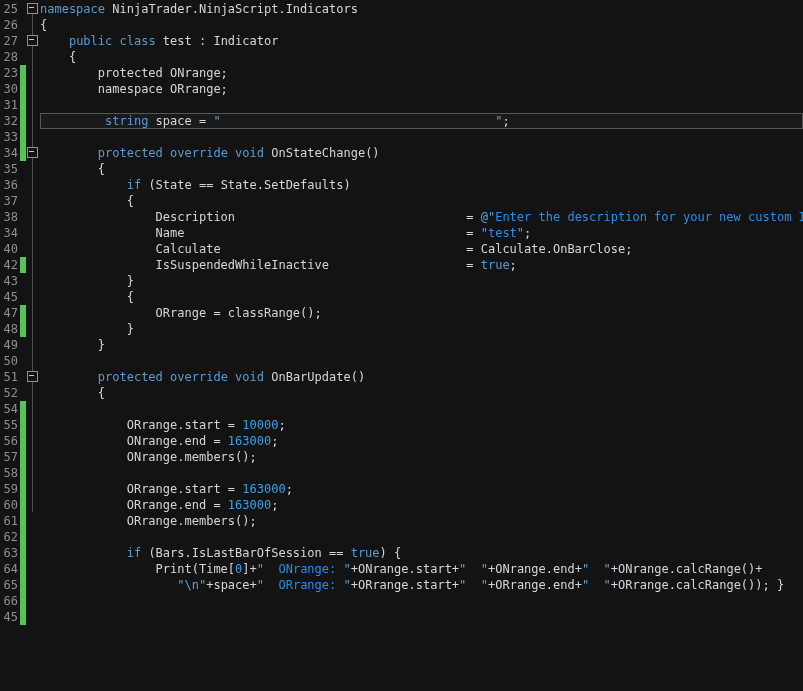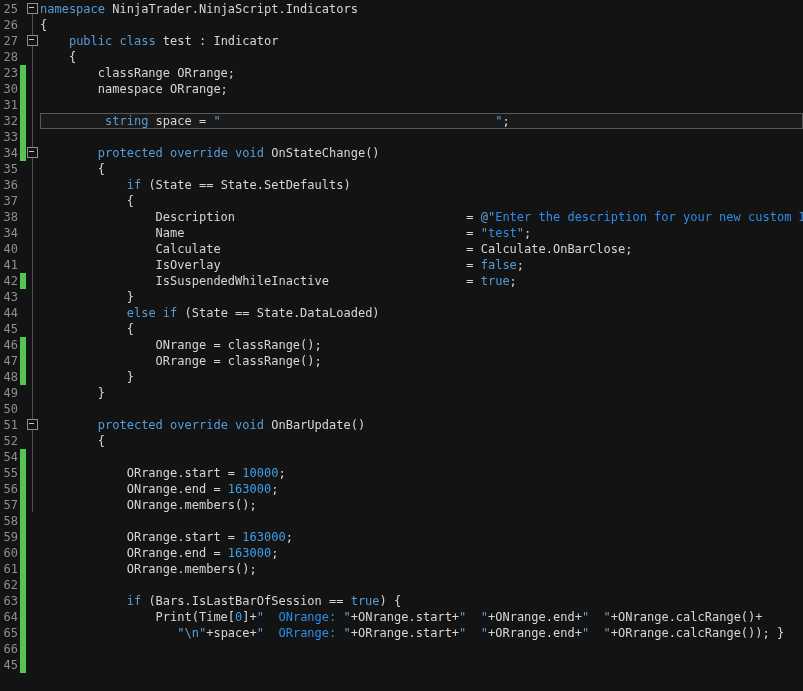--- a/index.html
+++ b/index.html
@@ -100,21 +100,21 @@
       <div class="row">
         <span class="num">28</span>
         <span class="chg"></span>
         <span class="fold"></span>
         <span class="code"><span class="seg df">    {</span></span>
       </div>
       <div class="row">
         <span class="num">23</span>
         <span class="chg on"></span>
         <span class="fold"></span>
-        <span class="code"><span class="seg df">        classRange ORrange;</span></span>
+        <span class="code"><span class="seg df">        protected ONrange;</span></span>
       </div>
       <div class="row">
         <span class="num">30</span>
         <span class="chg on"></span>
         <span class="fold"></span>
         <span class="code"><span class="seg df">        namespace ORrange;</span></span>
       </div>
       <div class="row">
         <span class="num">31</span>
         <span class="chg on"></span>
@@ -171,54 +171,36 @@
         <span class="fold"></span>
         <span class="code"><span class="seg df">                Name                                       = </span><span class="seg sd">"</span><span class="seg st">test</span><span class="seg sd">"</span><span class="seg df">;</span></span>
       </div>
       <div class="row">
         <span class="num">40</span>
         <span class="chg"></span>
         <span class="fold"></span>
         <span class="code"><span class="seg df">                Calculate                                  = Calculate.OnBarClose;</span></span>
       </div>
       <div class="row">
-        <span class="num">41</span>
-        <span class="chg"></span>
-        <span class="fold"></span>
-        <span class="code"><span class="seg df">                IsOverlay                                  = </span><span class="seg kw">false</span><span class="seg df">;</span></span>
-      </div>
-      <div class="row">
         <span class="num">42</span>
         <span class="chg on"></span>
         <span class="fold"></span>
         <span class="code"><span class="seg df">                IsSuspendedWhileInactive                   = </span><span class="seg kw">true</span><span class="seg df">;</span></span>
       </div>
       <div class="row">
         <span class="num">43</span>
         <span class="chg"></span>
         <span class="fold"></span>
         <span class="code"><span class="seg df">            }</span></span>
       </div>
       <div class="row">
-        <span class="num">44</span>
-        <span class="chg"></span>
-        <span class="fold"></span>
-        <span class="code"><span class="seg df">            </span><span class="seg kw">else</span><span class="seg df"> </span><span class="seg kw">if</span><span class="seg df"> (State == State.DataLoaded)</span></span>
-      </div>
-      <div class="row">
         <span class="num">45</span>
         <span class="chg"></span>
         <span class="fold"></span>
         <span class="code"><span class="seg df">            {</span></span>
-      </div>
-      <div class="row">
-        <span class="num">46</span>
-        <span class="chg on"></span>
-        <span class="fold"></span>
-        <span class="code"><span class="seg df">                ONrange = classRange();</span></span>
       </div>
       <div class="row">
         <span class="num">47</span>
         <span class="chg on"></span>
         <span class="fold"></span>
         <span class="code"><span class="seg df">                ORrange = classRange();</span></span>
       </div>
       <div class="row">
         <span class="num">48</span>
         <span class="chg on"></span>

